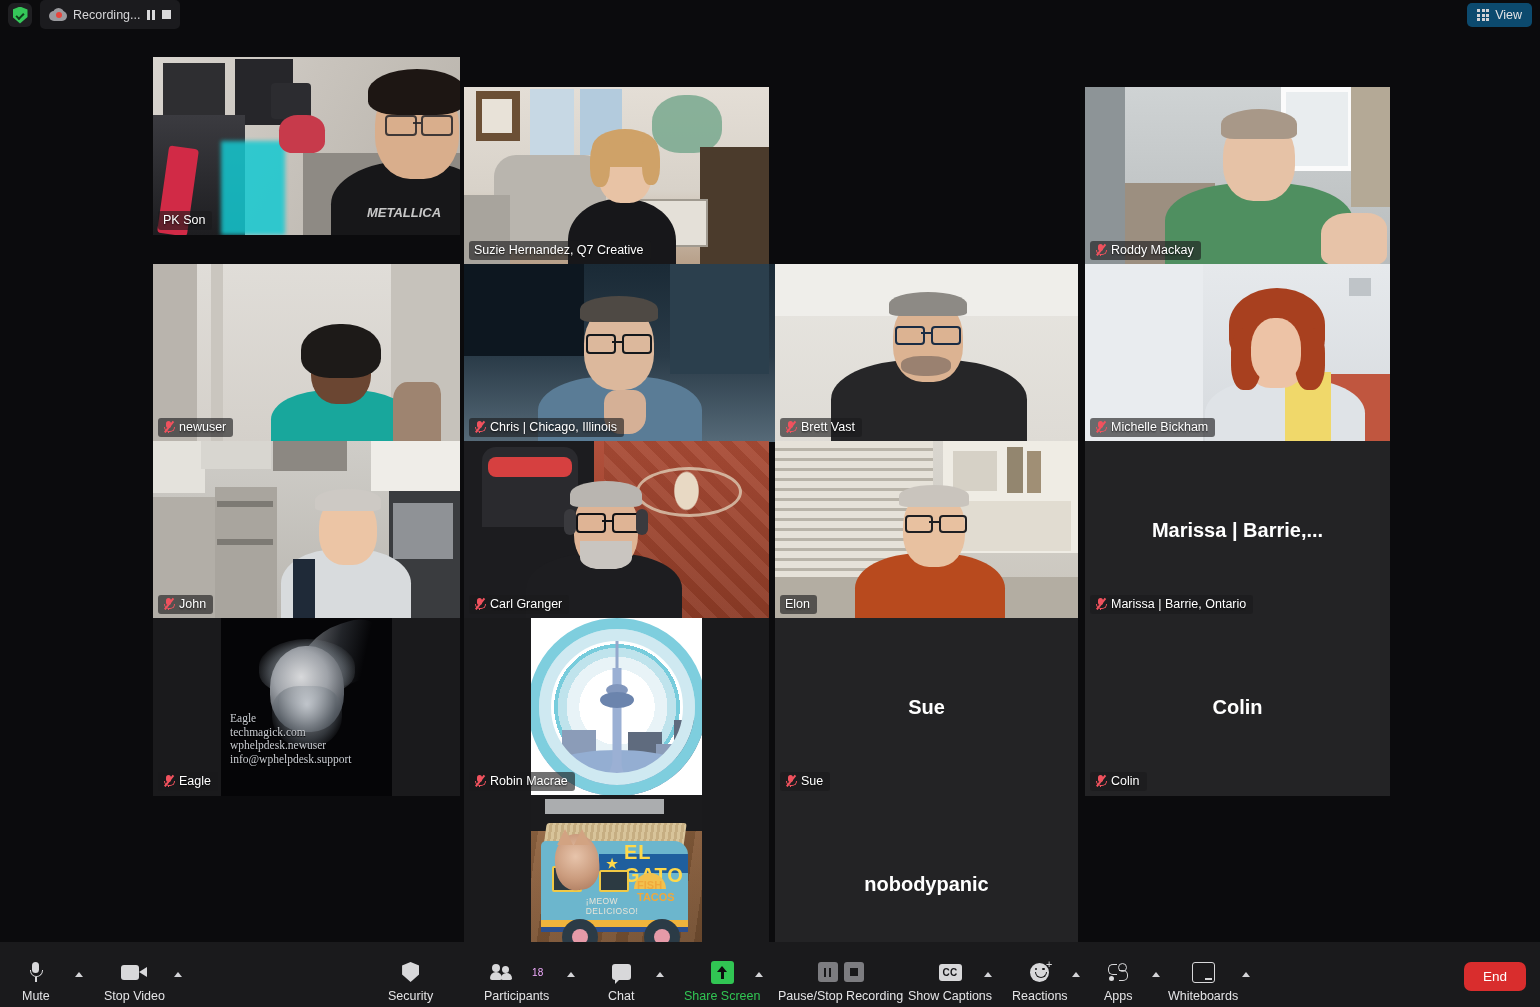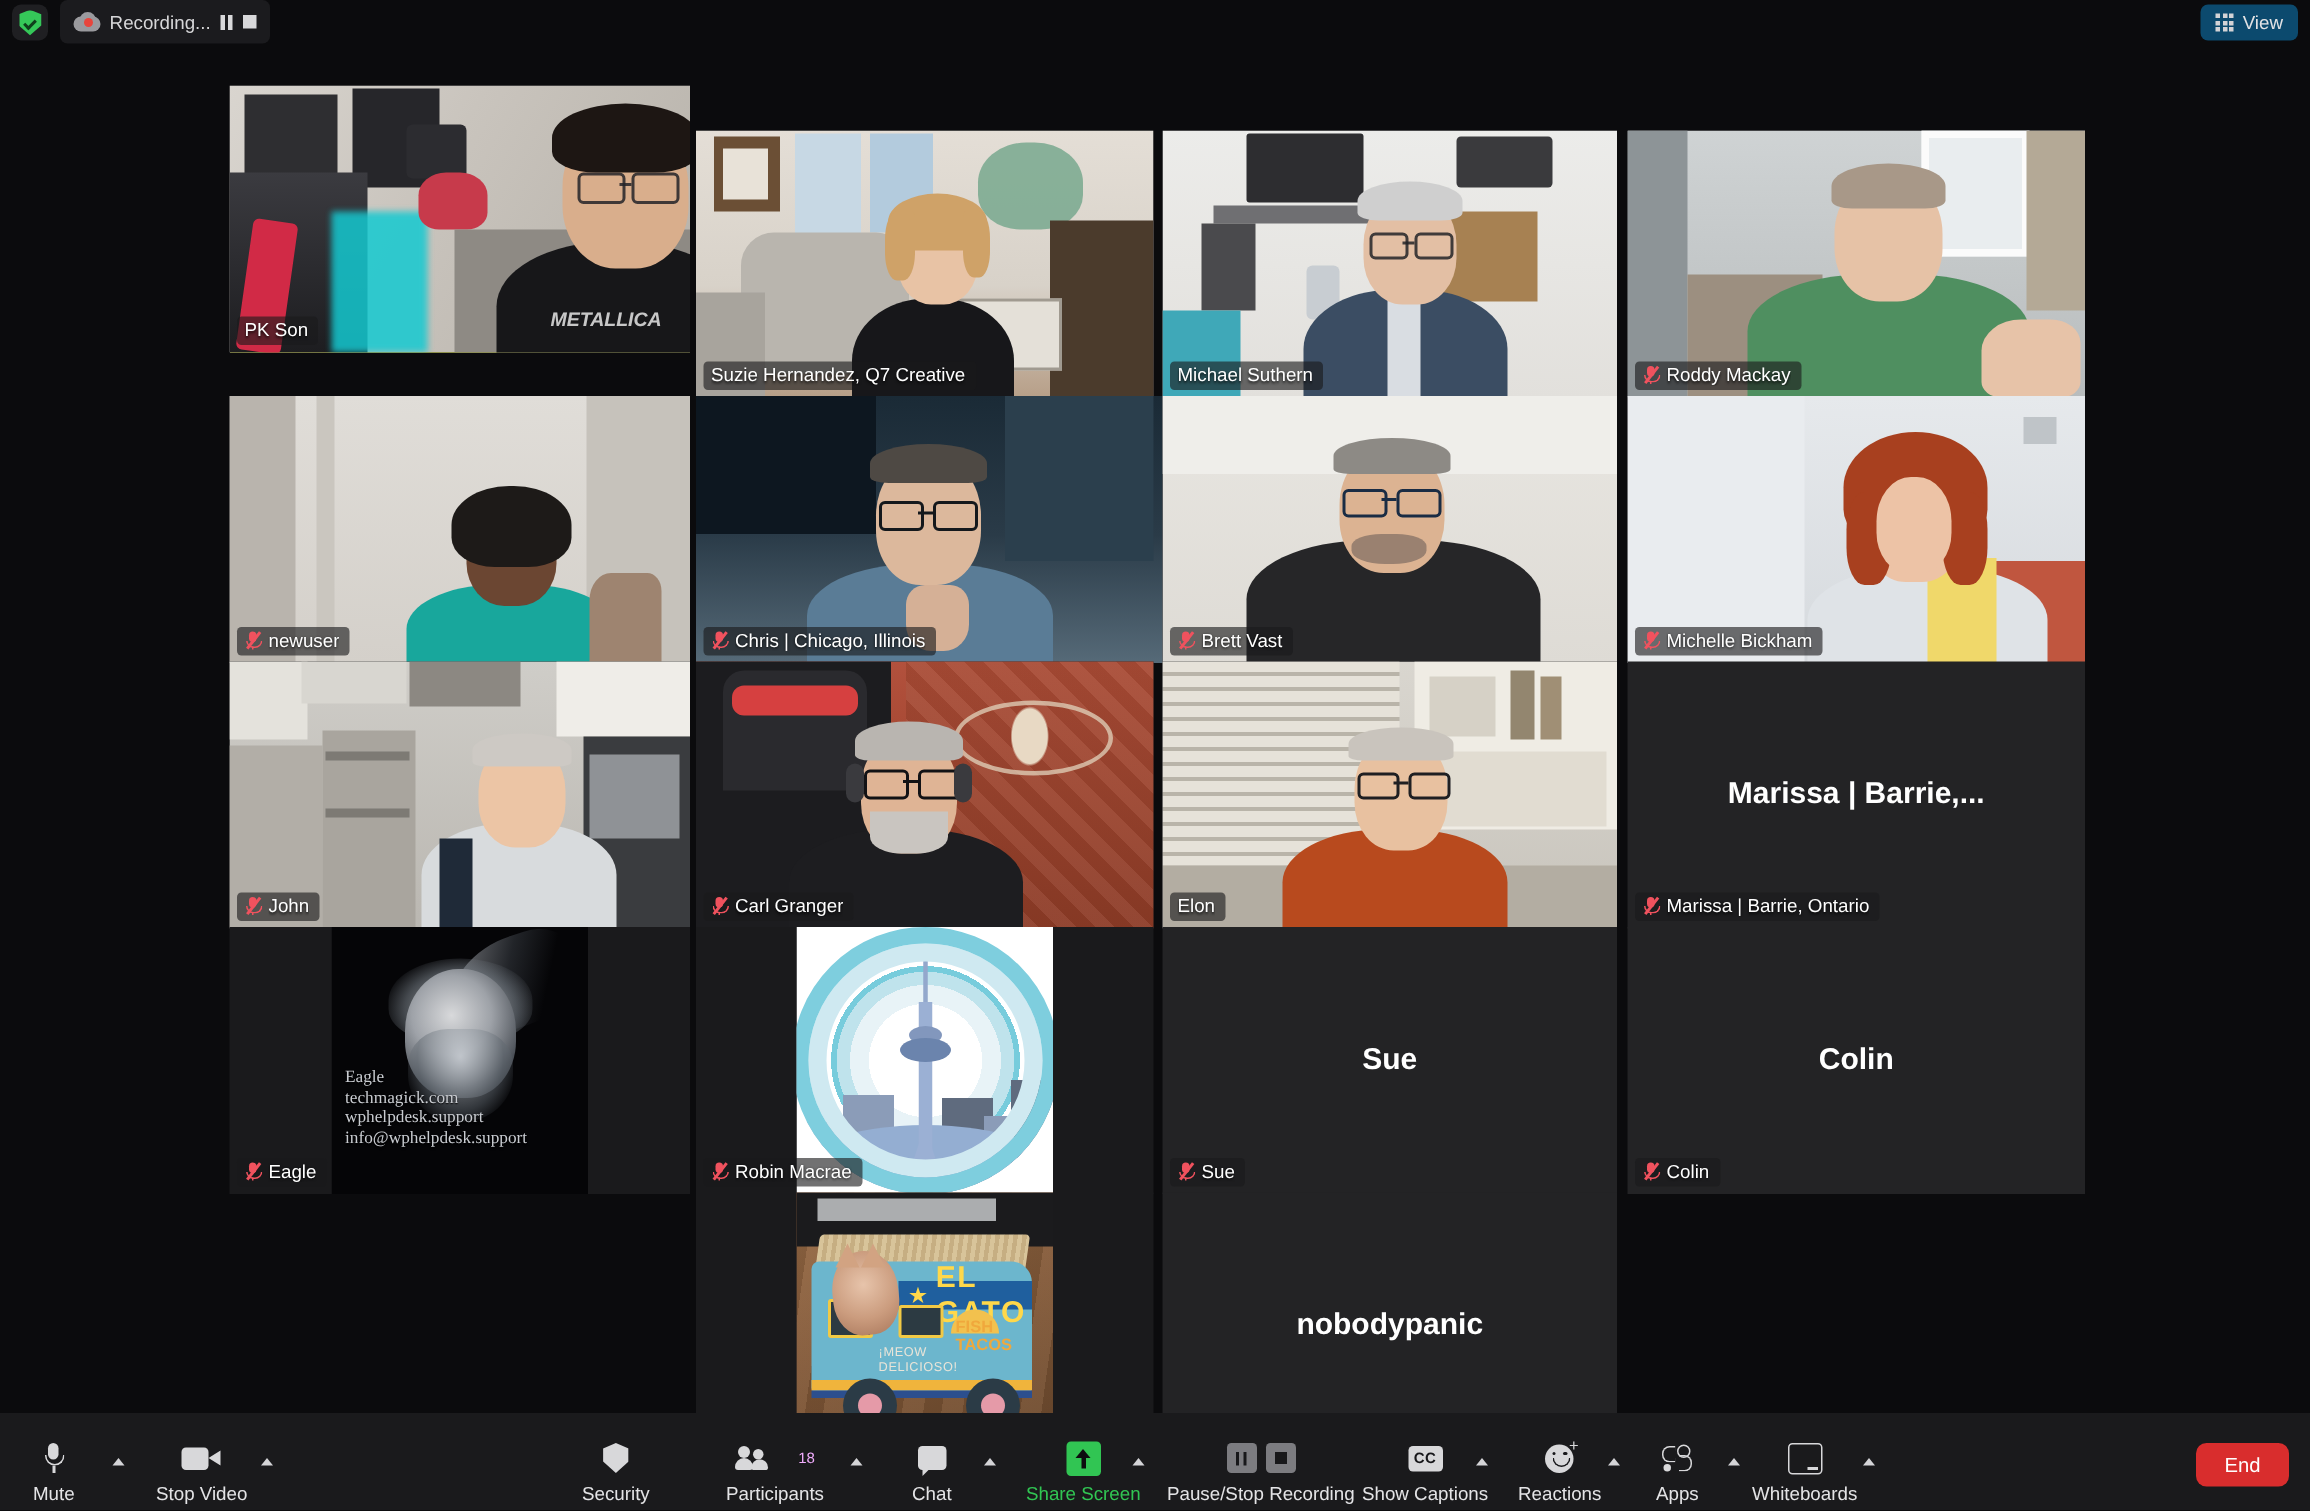--- a/index.html
+++ b/index.html
@@ -375,42 +375,20 @@
       <div class="head" style="left:134px;top:50px;width:54px;height:66px;background:#e8c3a5;"></div>
       <div class="hair" style="left:128px;top:42px;width:66px;height:38px;background:#cfa268;border-radius:50% 50% 24% 24%;"></div>
       <div style="position:absolute;left:126px;top:54px;width:20px;height:46px;background:#cfa268;border-radius:40% 10% 40% 40%;"></div>
       <div style="position:absolute;left:178px;top:54px;width:18px;height:44px;background:#cfa268;border-radius:10% 40% 40% 40%;"></div>
     </div>
     <div class="namebadge">
       <span class="nm">Suzie Hernandez, Q7 Creative</span>
     </div>
   </div>
 
-  <div class="tile" style="left:775px;top:57px;width:303px;height:178px;">
-    <div class="video">
-      <div class="scene" style="background:linear-gradient(180deg,#ececea 0%,#e2e0dc 100%);"></div>
-      <div style="position:absolute;left:56px;top:2px;width:78px;height:46px;background:#2d2d30;border-radius:2px;"></div>
-      <div style="position:absolute;left:196px;top:4px;width:64px;height:34px;background:#3a3a3d;border-radius:3px;"></div>
-      <div style="position:absolute;left:34px;top:50px;width:108px;height:12px;background:#6f6f72;"></div>
-      <div style="position:absolute;left:26px;top:62px;width:36px;height:58px;background:#4a4a4d;"></div>
-      <div style="position:absolute;left:170px;top:54px;width:80px;height:60px;background:#a78152;"></div>
-      <div style="position:absolute;left:0;top:120px;width:52px;height:58px;background:#3fa8b8;"></div>
-      <div style="position:absolute;left:96px;top:90px;width:22px;height:36px;background:#c8cdd2;border-radius:4px;"></div>
-      <div class="torso" style="left:94px;top:106px;width:136px;height:90px;background:#3b4d63;border-radius:44% 44% 0 0;"></div>
-      <div style="position:absolute;left:150px;top:110px;width:22px;height:68px;background:#d9dde2;"></div>
-      <div class="head" style="left:134px;top:42px;width:62px;height:74px;background:#e3bfa4;"></div>
-      <div class="hair" style="left:130px;top:34px;width:70px;height:26px;background:#cfcfcf;border-radius:50% 50% 20% 20%;"></div>
-      <div class="glass" style="left:138px;top:68px;width:22px;height:14px;"></div>
-      <div class="glass" style="left:168px;top:68px;width:22px;height:14px;"></div>
-      <div class="glassbridge" style="left:160px;top:74px;width:8px;"></div>
-    </div>
-    <div class="namebadge">
-      <span class="nm">Michael Suthern</span>
-    </div>
-  </div>
 
   <div class="tile" style="left:1085px;top:57px;width:305px;height:178px;">
     <div class="video">
       <div class="scene" style="background:linear-gradient(180deg,#cfd3d4 0%,#b8bcbd 100%);"></div>
       <div style="position:absolute;left:0;top:0;width:40px;height:178px;background:#8d9497;"></div>
       <div style="position:absolute;left:196px;top:0;width:72px;height:84px;background:#e9edef;"></div>
       <div style="position:absolute;left:196px;top:0;width:72px;height:84px;border:5px solid #fbfbfb;box-sizing:border-box;"></div>
       <div style="position:absolute;left:266px;top:0;width:39px;height:120px;background:#b4a996;"></div>
       <div style="position:absolute;left:40px;top:96px;width:90px;height:82px;background:#9c8f80;"></div>
       <div class="torso" style="left:80px;top:96px;width:188px;height:90px;background:#4f8f60;border-radius:42% 42% 0 0;"></div>
@@ -624,21 +602,21 @@
   <div class="tile" style="left:153px;top:588px;width:307px;height:178px;background:#1a1a1c;">
     <div class="avatarbox" style="left:68px;width:171px;">
       <div class="eagle-av">
         <div class="eagle-wing"></div>
         <div class="eagle-hair"></div>
         <div class="eagle-head"></div>
         <div class="eagle-beard"></div>
         <div class="eagle-txt">
           <div>Eagle</div>
           <div>techmagick.com</div>
-          <div>wphelpdesk.support</div>
+          <div>wphelpdesk.newuser</div>
           <div>info@wphelpdesk.support</div>
         </div>
       </div>
     </div>
     <div class="namebadge">
       <span class="muteico">
           <i class="body"></i>
           <i class="arc"></i>
           <i class="stem"></i>
           <i class="slash"></i>

